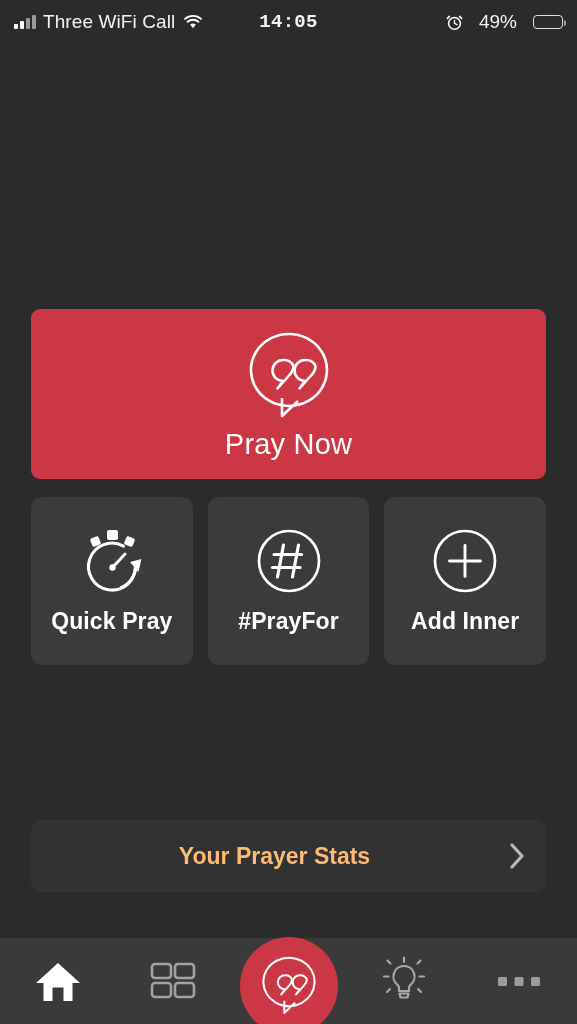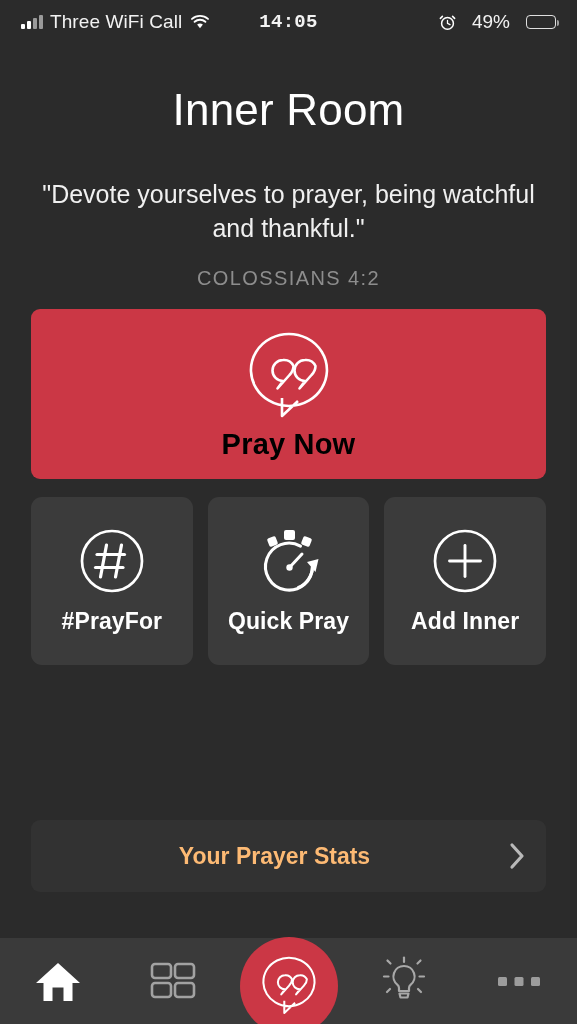--- a/index.html
+++ b/index.html
@@ -13,21 +13,21 @@
     position:relative;
     width:577px; height:1024px;
     background:#2b2b2b;
     color:#fff;
   }
 
   
   .statusbar {
     position:absolute; top:0; left:0; width:577px; height:44px;
     display:flex; align-items:center;
-    padding:0 21px;
+    padding:0 14px;
     font-size:19px; font-weight:400;
     color:#f2f2f2;
   }
   .sb-left { display:flex; align-items:center; gap:7px; flex:1 1 0; min-width:0; }
   .sb-center { display:flex; align-items:center; justify-content:center; flex:0 0 auto;font-family:Liberation Mono, monospace; }
   .sb-right { display:flex; align-items:center; justify-content:flex-end; gap:16px; flex:1 1 0; }
   .sb-carrier { white-space:nowrap; letter-spacing:0.1px; }
   .sb-time { font-weight:600; letter-spacing:0.3px; font-size:19px; }
   .sb-batt-pct { font-weight:400; font-size:19px; }
 
@@ -72,21 +72,21 @@
   .pray-now {
     position:absolute; left:31px; top:309px;
     width:515px; height:170px;
     background:#cb3745;
     border-radius:9px;
     display:flex; flex-direction:column;
     align-items:center; justify-content:center;
     gap:4px;
   }
   .pray-now .label {
-    font-size:29px; font-weight:700; color:#000000; letter-spacing:0.2px;
+    font-size:29px; font-weight:400; color:#ffffff; letter-spacing:0.2px;
   }
 
   
   .actions {
     position:absolute; left:31px; top:497px;
     width:515px; height:168px;
     display:flex; gap:15px;
   }
   .action-card {
     flex:1 1 0;
@@ -175,67 +175,62 @@
           <path d="M13.6 2.4 L15.6 4.4" stroke="#fff" stroke-width="1.6" stroke-linecap="round"></path>
         </svg>
       </span>
       <span class="sb-batt-pct">49%</span>
       <span class="battery-shell">
         <span class="battery-fill" style="width: 49%;"></span>
       </span>
     </div>
   </div>
 
-  <div class="header">
-    <div class="app-title">Inner Room</div>
-    <div class="verse">"Devote yourselves to prayer, being watchful and thankful."</div>
-    <div class="verse-ref">COLOSSIANS 4:2</div>
-  </div>
 
   <div class="pray-now">
     <span>
       <svg width="92" height="96" viewBox="0 0 92 96">
         <path d="M46 6 a38 36 0 1 1 -0.1 0 Z
                  M39 70 L39 88 L55 73" fill="none" stroke="#fff" stroke-width="2.6" stroke-linejoin="round"></path>
         <path d="M40 32 a10.5 10.5 0 0 0 -10.5 10.5 a10.5 10.5 0 0 0 10.5 10.5 L34.5 60.5 L46.5 47 a13 13 0 0 0 4 -9 a10.5 10.5 0 0 0 -10.5 -6z" fill="none" stroke="#fff" stroke-width="2.6" stroke-linejoin="round" stroke-linecap="round"></path>
         <path d="M62 32 a10.5 10.5 0 0 0 -10.5 10.5 a10.5 10.5 0 0 0 10.5 10.5 L56.5 60.5 L68.5 47 a13 13 0 0 0 4 -9 a10.5 10.5 0 0 0 -10.5 -6z" fill="none" stroke="#fff" stroke-width="2.6" stroke-linejoin="round" stroke-linecap="round"></path>
       </svg>
     </span>
     <span class="label">Pray Now</span>
   </div>
 
   <div class="actions">
 
     <div class="action-card">
       <span>
-        <svg width="66" height="66" viewBox="0 0 66 66">
-          <circle cx="33" cy="33" r="30" fill="none" stroke="#fff" stroke-width="2.7"></circle>
-          <path d="M27.5 17 L21.5 49" fill="none" stroke="#fff" stroke-width="3.2" stroke-linecap="round"></path>
-          <path d="M42.5 17 L36.5 49" fill="none" stroke="#fff" stroke-width="3.2" stroke-linecap="round"></path>
-          <path d="M18 26.5 L45.5 26.5" fill="none" stroke="#fff" stroke-width="3.2" stroke-linecap="round"></path>
-          <path d="M16.5 39.5 L44 39.5" fill="none" stroke="#fff" stroke-width="3.2" stroke-linecap="round"></path>
-        </svg>
-      </span>
-      <span class="label">#PrayFor</span>
-    </div>
-
-    <div class="action-card">
-      <span>
         <svg width="70" height="66" viewBox="0 0 70 66">
           <rect x="30" y="2" width="11" height="10" rx="2" fill="#fff"></rect>
           <rect x="14" y="9" width="9" height="9" rx="2" fill="#fff" transform="rotate(-22 18.5 13.5)"></rect>
           <rect x="48" y="9" width="9" height="9" rx="2" fill="#fff" transform="rotate(22 52.5 13.5)"></rect>
           <path d="M58.5 38.5 a23.5 23.5 0 1 1 -12 -20.4" fill="none" stroke="#fff" stroke-width="3.1" stroke-linecap="round"></path>
           <path d="M58.5 38.5 a23.5 23.5 0 0 1 -14 21" fill="none" stroke="#fff" stroke-width="3.1" stroke-linecap="round"></path>
           <path d="M53 34 L61.5 44 L64.5 31 Z" fill="#fff"></path>
           <path d="M35.5 39.5 L48 26" fill="none" stroke="#fff" stroke-width="3" stroke-linecap="round"></path>
           <circle cx="35.5" cy="39.5" r="3.2" fill="#fff"></circle>
         </svg>
       </span>
       <span class="label">Quick Pray</span>
+    </div>
+
+    <div class="action-card">
+      <span>
+        <svg width="66" height="66" viewBox="0 0 66 66">
+          <circle cx="33" cy="33" r="30" fill="none" stroke="#fff" stroke-width="2.7"></circle>
+          <path d="M27.5 17 L21.5 49" fill="none" stroke="#fff" stroke-width="3.2" stroke-linecap="round"></path>
+          <path d="M42.5 17 L36.5 49" fill="none" stroke="#fff" stroke-width="3.2" stroke-linecap="round"></path>
+          <path d="M18 26.5 L45.5 26.5" fill="none" stroke="#fff" stroke-width="3.2" stroke-linecap="round"></path>
+          <path d="M16.5 39.5 L44 39.5" fill="none" stroke="#fff" stroke-width="3.2" stroke-linecap="round"></path>
+        </svg>
+      </span>
+      <span class="label">#PrayFor</span>
     </div>
 
     <div class="action-card">
       <span>
         <svg width="66" height="66" viewBox="0 0 66 66">
           <circle cx="33" cy="33" r="30" fill="none" stroke="#fff" stroke-width="2.7"></circle>
           <path d="M33 17.5 L33 48.5" fill="none" stroke="#fff" stroke-width="2.9" stroke-linecap="round"></path>
           <path d="M17.5 33 L48.5 33" fill="none" stroke="#fff" stroke-width="2.9" stroke-linecap="round"></path>
         </svg>
       </span>

